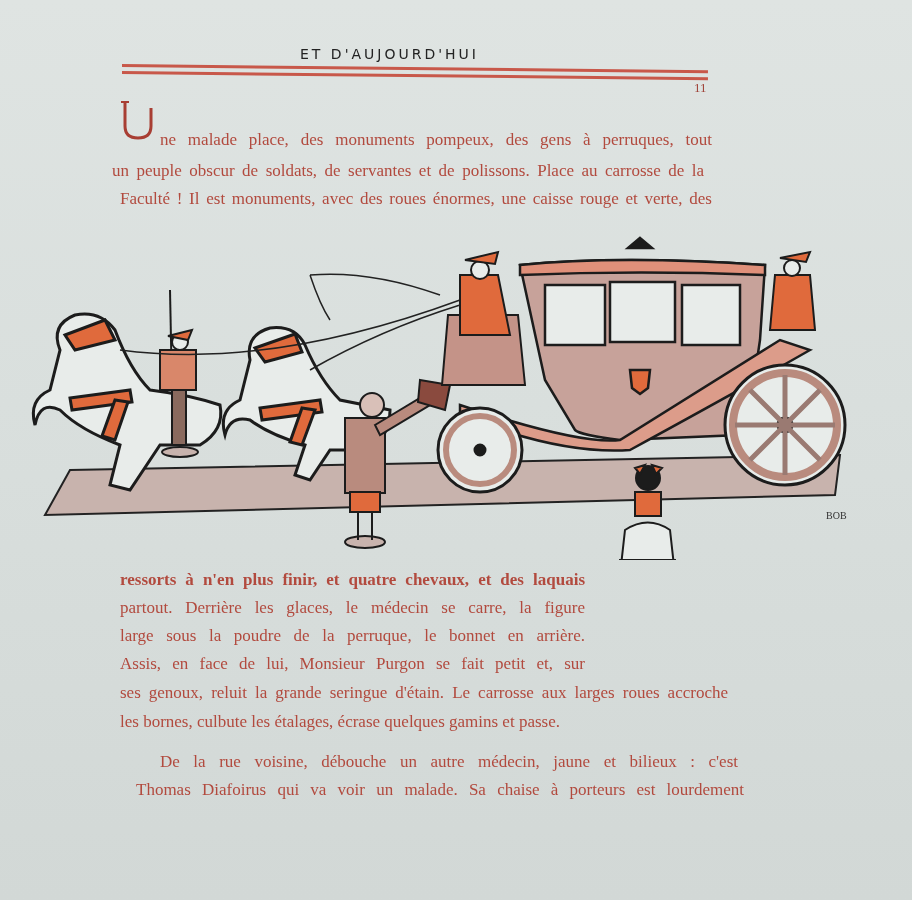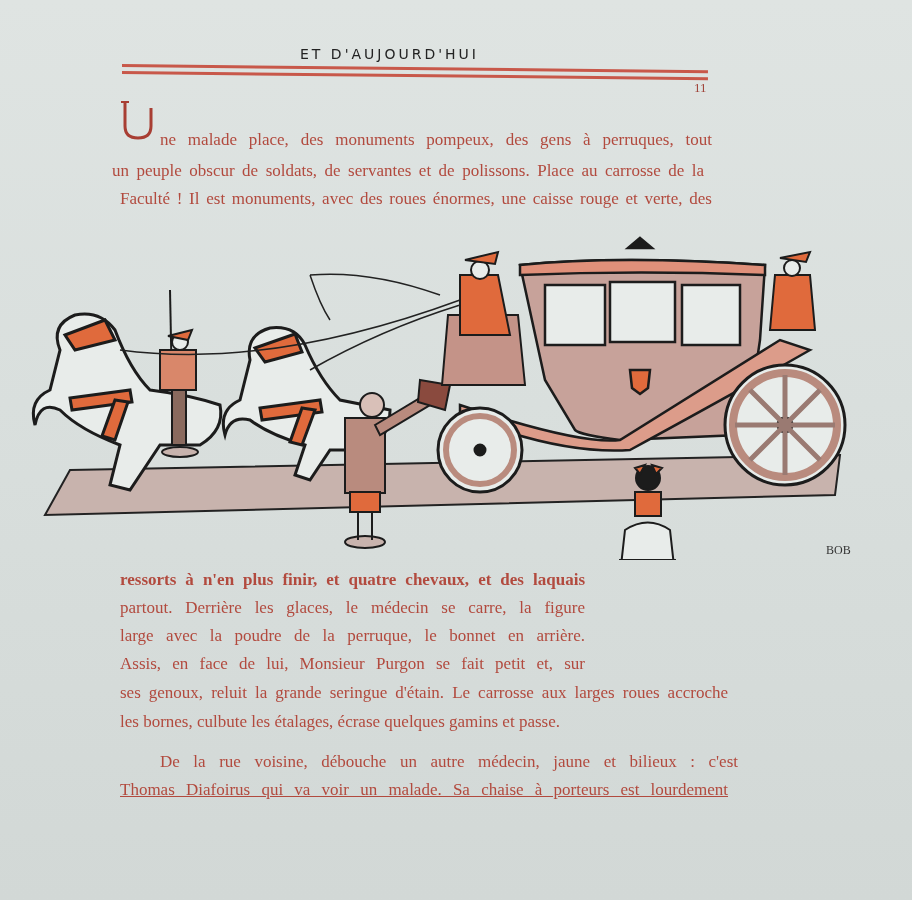--- a/index.html
+++ b/index.html
@@ -22,21 +22,21 @@
   .rule { position:absolute; left:122px; width:586px; height:3px; background:#c8584a; }
   .rule.r1 { top:64px; transform:rotate(0.6deg); transform-origin:left; }
   .rule.r2 { top:71px; transform:rotate(0.6deg); transform-origin:left; }
   .text-block { position:absolute; color:#b24a3e; font-size:17px; }
   .line { position:absolute; white-space:nowrap; text-align:justify; text-align-last:justify; }
   .dropcap {
     position:absolute; left:120px; top:100px;
     width:36px; height:40px;
   }
   .illustration { position:absolute; left:20px; top:230px; width:860px; height:330px; }
-  .signature { position:absolute; left:826px; top:510px; font-size:12px; color:#333;margin-top:33px; }
+  .signature { position:absolute; left:826px; top:510px; font-size:10px; color:#333; }
 </style>
 </head>
 <body>
 
 <div class="page">
   <div class="running-head">ET D'AUJOURD'HUI</div>
   <div class="page-number">11</div>
   <div class="rule r1"></div>
   <div class="rule r2"></div>
 
@@ -137,23 +137,23 @@
       <path d="M600 330 L655 330 L660 375 L595 375 Z" fill="#d9876a"></path>
       <ellipse cx="628" cy="395" rx="22" ry="6" fill="#c8b3ad"></ellipse>
     </g>
   </svg>
 
   <div class="signature">BOB</div>
 
   <div class="text-block">
     <div class="line" style="left:120px;top:570px;width:465px;font-weight:bold;">ressorts à n'en plus finir, et quatre chevaux, et des laquais</div>
     <div class="line" style="left:120px;top:598px;width:465px;">partout. Derrière les glaces, le médecin se carre, la figure</div>
-    <div class="line" style="left:120px;top:626px;width:465px;">large avec la poudre de la perruque, le bonnet en arrière.</div>
+    <div class="line" style="left:120px;top:626px;width:465px;">large sous la poudre de la perruque, le bonnet en arrière.</div>
     <div class="line" style="left:120px;top:654px;width:465px;">Assis, en face de lui, Monsieur Purgon se fait petit et, sur</div>
     <div class="line" style="left:120px;top:683px;width:608px;font-family:Liberation Serif, serif;">ses genoux, reluit la grande seringue d'étain. Le carrosse aux larges roues accroche</div>
     <div class="line" style="left:120px;top:712px;width:496px;text-align-last:left;">les bornes, culbute les étalages, écrase quelques gamins et passe.</div>
   </div>
 
   <div class="text-block">
     <div class="line" style="left:160px;top:752px;width:578px;">De la rue voisine, débouche un autre médecin, jaune et bilieux : c'est</div>
-    <div class="line" style="left:120px;top:780px;width:608px;text-decoration:underline;">Thomas Diafoirus qui va voir un malade. Sa chaise à porteurs est lourdement</div>
+    <div class="line" style="left:136px;top:780px;width:608px;">Thomas Diafoirus qui va voir un malade. Sa chaise à porteurs est lourdement</div>
   </div>
 </div>
 
 </body></html>

